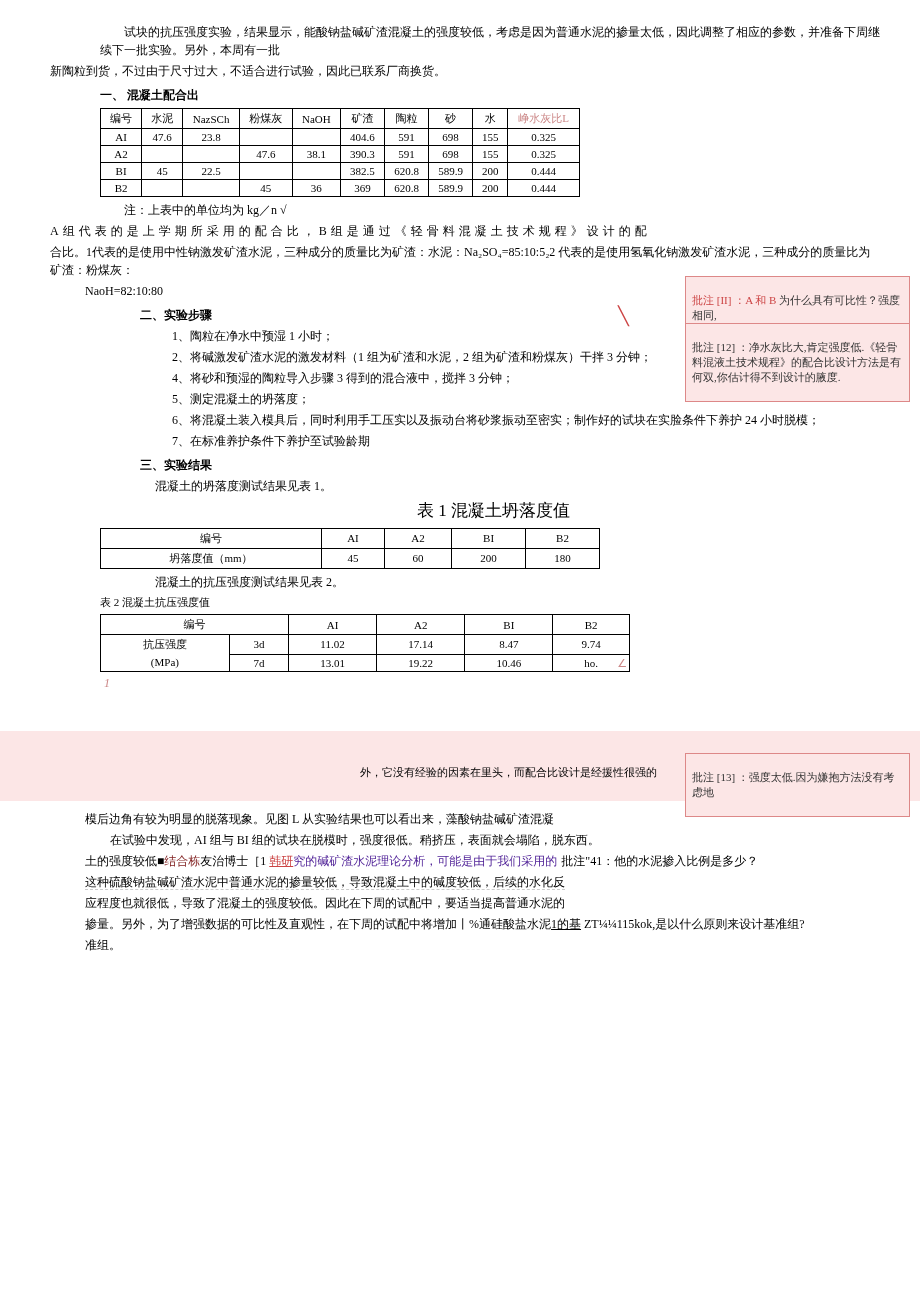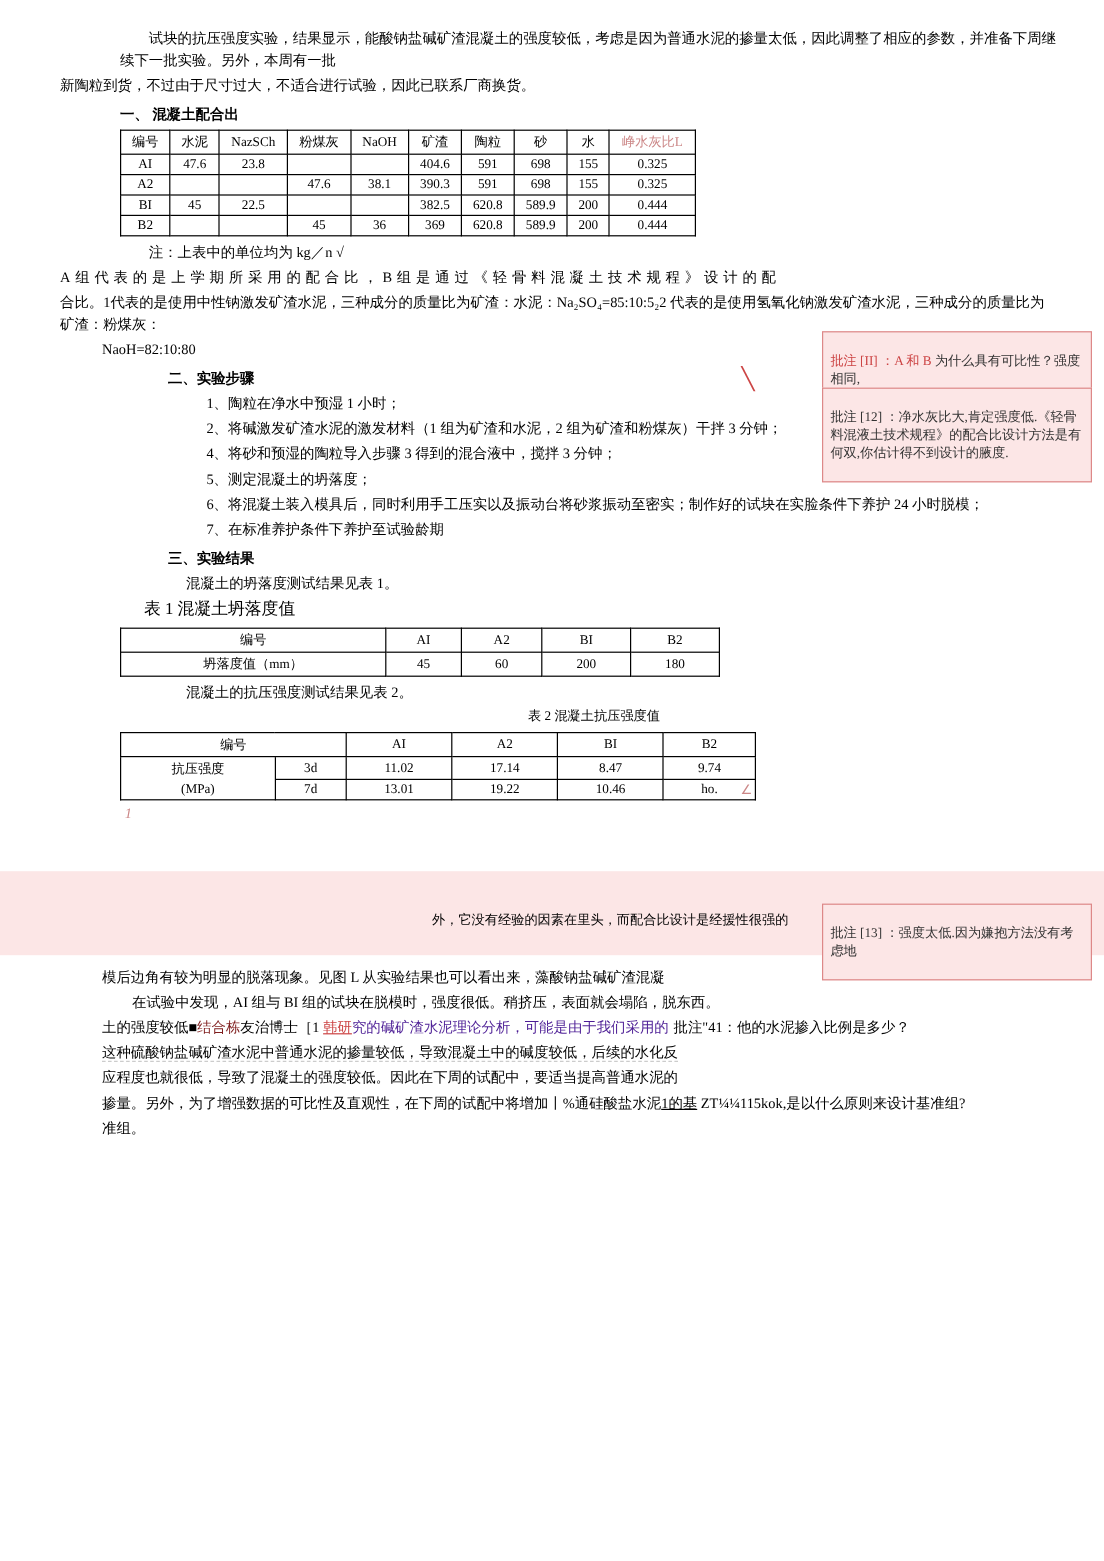--- a/index.html
+++ b/index.html
@@ -152,42 +152,42 @@
     <p>2、将碱激发矿渣水泥的激发材料（1 组为矿渣和水泥，2 组为矿渣和粉煤灰）干拌 3 分钟；</p>
     <p>4、将砂和预湿的陶粒导入步骤 3 得到的混合液中，搅拌 3 分钟；</p>
     <p>5、测定混凝土的坍落度；</p>
     <p>6、将混凝土装入模具后，同时利用手工压实以及振动台将砂浆振动至密实；制作好的试块在实脸条件下养护 24 小时脱模；</p>
     <p>7、在标准养护条件下养护至试验龄期</p>
   </div>
 
   <p class="section-title">三、实验结果</p>
   <p style="margin-left:55px">混凝土的坍落度测试结果见表 1。</p>
 
-  <p style="text-align:left;width:450px;margin-left:20px;font-size:14px;">表 1 混凝土坍落度值</p>
+  <p style="text-align:right;width:450px;margin-left:20px;font-size:17px;">表 1 混凝土坍落度值</p>
   <table style="width:500px;">
     <tbody>
         <tr>
           <td>编号</td>
           <td>AI</td>
           <td>A2</td>
           <td>BI</td>
           <td>B2</td>
         </tr>
     <tr>
           <td>坍落度值（mm）</td>
           <td>45</td>
           <td>60</td>
           <td>200</td>
           <td>180</td>
         </tr>
   </tbody>
     </table>
 
   <p style="margin-left:55px">混凝土的抗压强度测试结果见表 2。</p>
-  <p style="text-align:right;width:450px;margin-left:0px;font-size:11px;">表 2 混凝土抗压强度值</p>
+  <p style="text-align:left;width:450px;margin-left:0px;font-size:11px;">表 2 混凝土抗压强度值</p>
   <table style="width:530px;">
     <tbody>
         <tr>
           <td colspan="2">编号</td>
           <td>AI</td>
           <td>A2</td>
           <td>BI</td>
           <td>B2</td>
         </tr>
     <tr>

